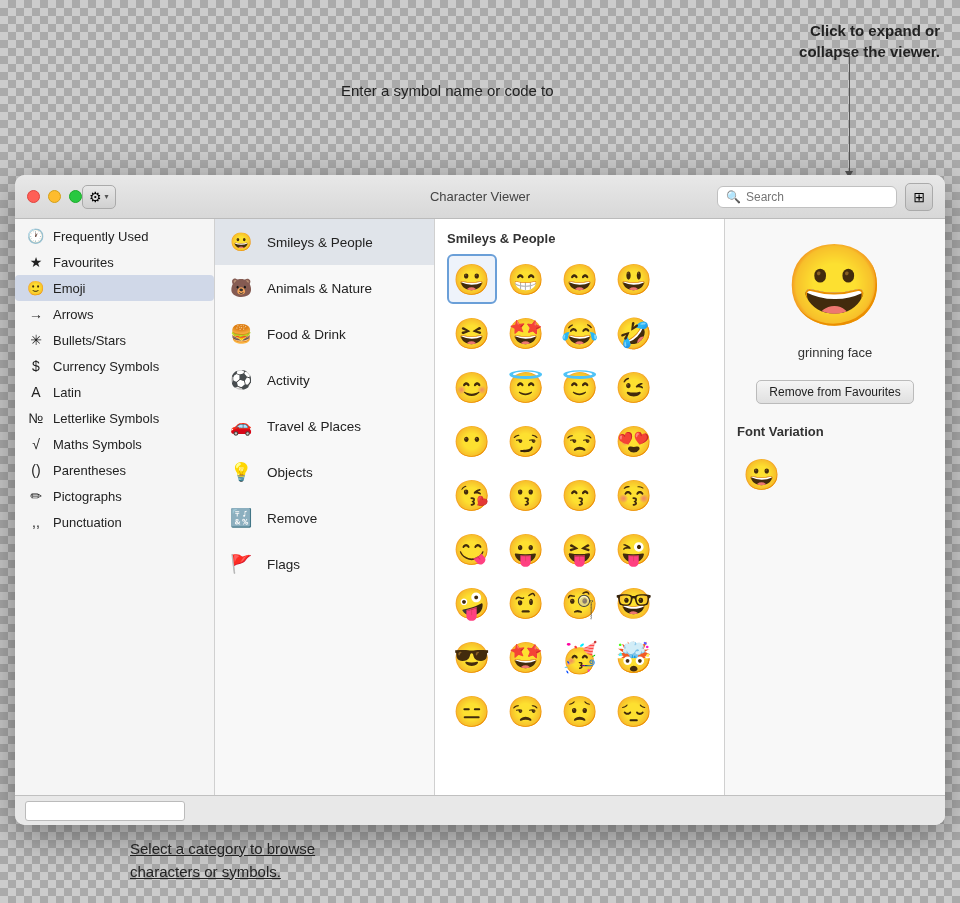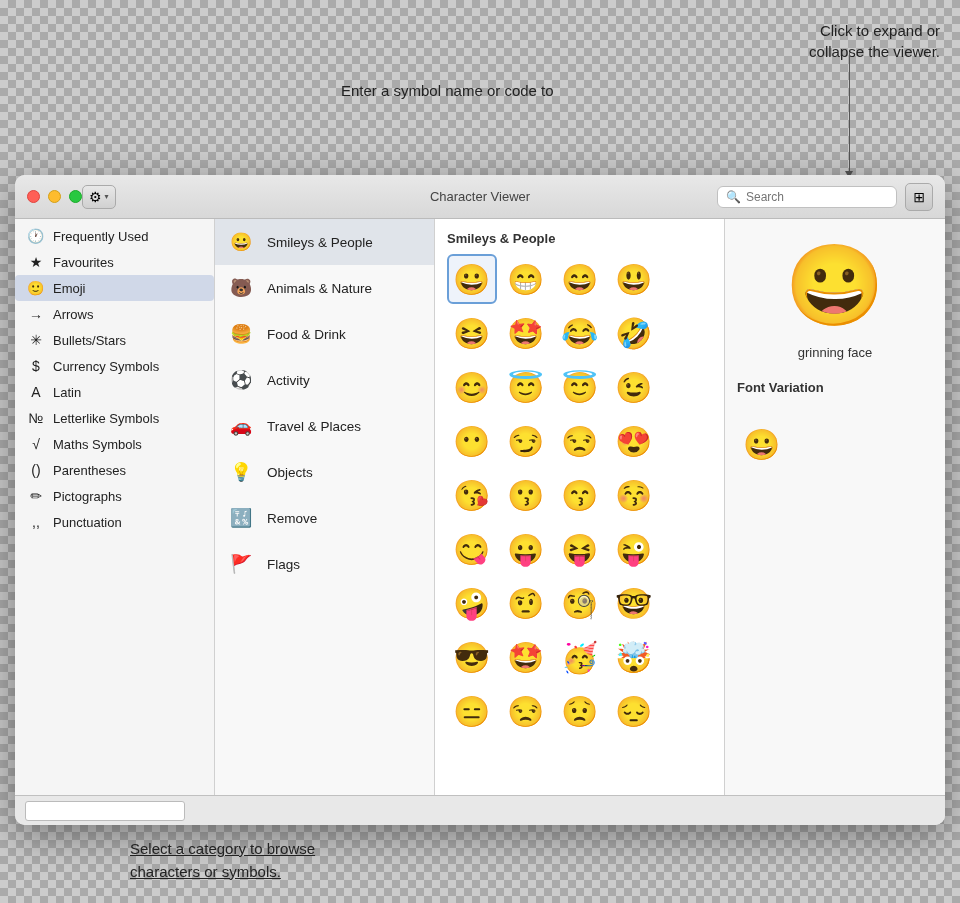--- a/index.html
+++ b/index.html
@@ -29,20 +29,21 @@
     
     .tooltip-top-right {
       position: absolute;
       top: 20px;
       right: 20px;
       text-align: right;
       font-size: 15px;
       color: #222;
       line-height: 1.4;
       max-width: 220px;
+      font-weight: bold;
     }
 
     .tooltip-top-center {
       position: absolute;
       top: 80px;
       left: 341px;
       text-align: center;
       font-size: 15px;
       color: #222;
       line-height: 1.5;
@@ -335,21 +336,21 @@
       color: #222;
       cursor: pointer;
       margin-bottom: 20px;
     }
 
     .font-variation-title {
       font-size: 13px;
       font-weight: 600;
       color: #333;
       align-self: flex-start;
-      margin-bottom: 24px;
+      margin-bottom: 10px;
     }
 
     .font-variation-grid {
       display: grid;
       grid-template-columns: repeat(3, 50px);
       gap: 4px;
       align-self: flex-start;
     }
 
     .font-var-cell {
@@ -556,20 +557,21 @@
           <div class="emoji-cell">😑</div>
           <div class="emoji-cell">😒</div>
           <div class="emoji-cell">😟</div>
           <div class="emoji-cell">😔</div>
         </div>
     </div>
 
     <div class="detail-panel">
       <div class="detail-emoji">😀</div>
       <div class="detail-name">grinning face</div>
+      <button class="remove-btn">Remove from Favourites</button>
       <div class="font-variation-title">Font Variation</div>
       <div class="font-variation-grid">
 
       <div class="font-var-cell">😀</div>
         </div>
     </div>
 
   </div>
 
   <div class="window-bottom">

